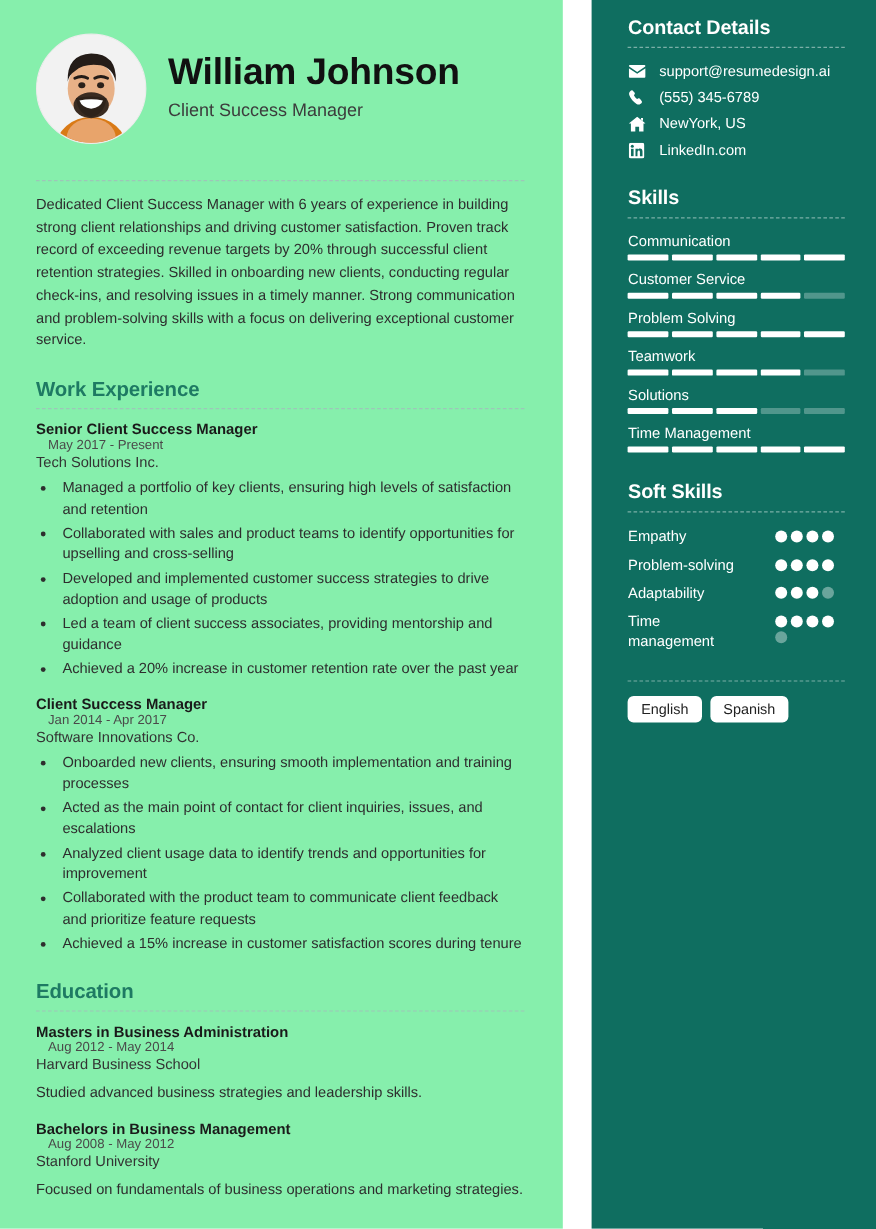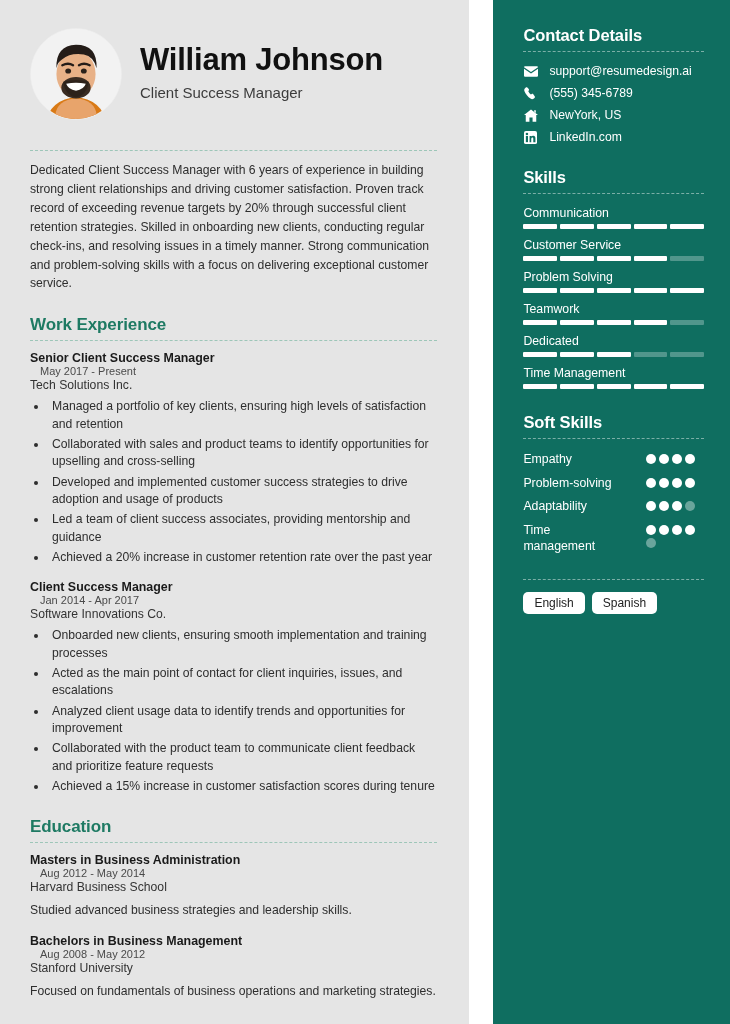--- a/index.html
+++ b/index.html
@@ -13,21 +13,21 @@
     position: relative;
     width: 730px; height: 1024px;
     display: flex;
     background: #ffffff;
   }
 
   
   .main {
     width: 486px;
     padding: 28px 32px 0 30px;
-    background: #e5e5e5;
+    background: #86efac;
   }
 
   .header {
     display: flex;
     align-items: center;
     gap: 18px;
     margin-bottom: 30px;
   }
   .avatar {
     width: 92px; height: 92px;
@@ -125,21 +125,21 @@
     line-height: 1.45;
     color: #2e2e2e;
     margin-top: 8px;
   }
 
   
   .sidebar {
     width: 244px;
     background: #0f6e60;
     color: #ffffff;
-    padding: 26px 26px 0 30px;
+    padding: 14px 26px 0 30px;
     margin-left: 24px;
   }
   .side-section { margin-bottom: 24px; }
   .side-title {
     font-size: 16.5px;
     font-weight: bold;
     color: #ffffff;
     letter-spacing: -0.1px;
   }
   .side-divider {
@@ -401,21 +401,21 @@
             <div class="skill-label">Teamwork</div>
             <div class="skill-bar">
               <div class="seg"></div>
               <div class="seg"></div>
               <div class="seg"></div>
               <div class="seg"></div>
               <div class="seg off"></div>
             </div>
           </div>
           <div class="skill">
-            <div class="skill-label">Dedicated</div>
+            <div class="skill-label">Solutions</div>
             <div class="skill-bar">
               <div class="seg"></div>
               <div class="seg"></div>
               <div class="seg"></div>
               <div class="seg off"></div>
               <div class="seg off"></div>
             </div>
           </div>
           <div class="skill">
             <div class="skill-label">Time Management</div>

